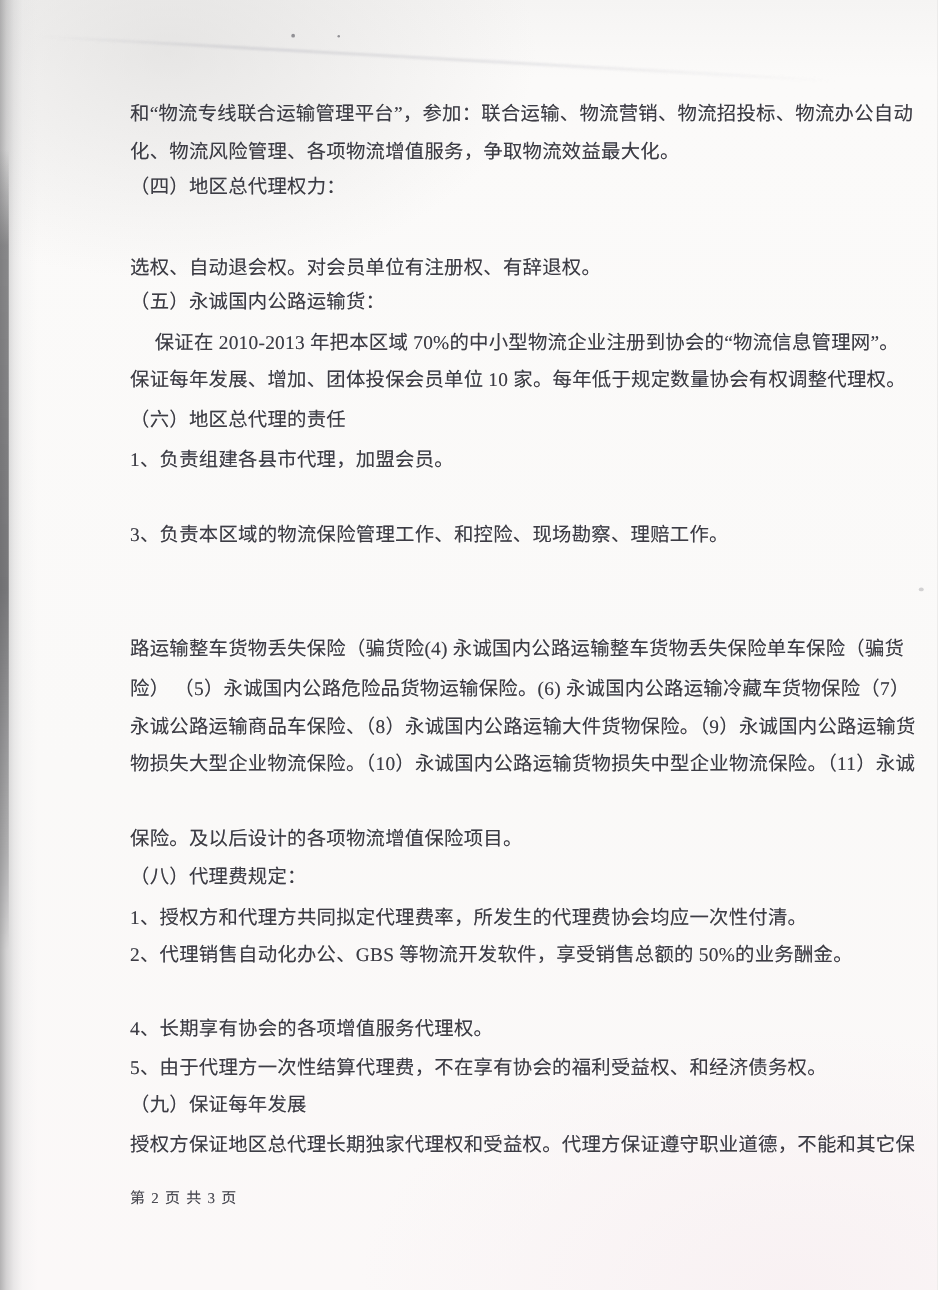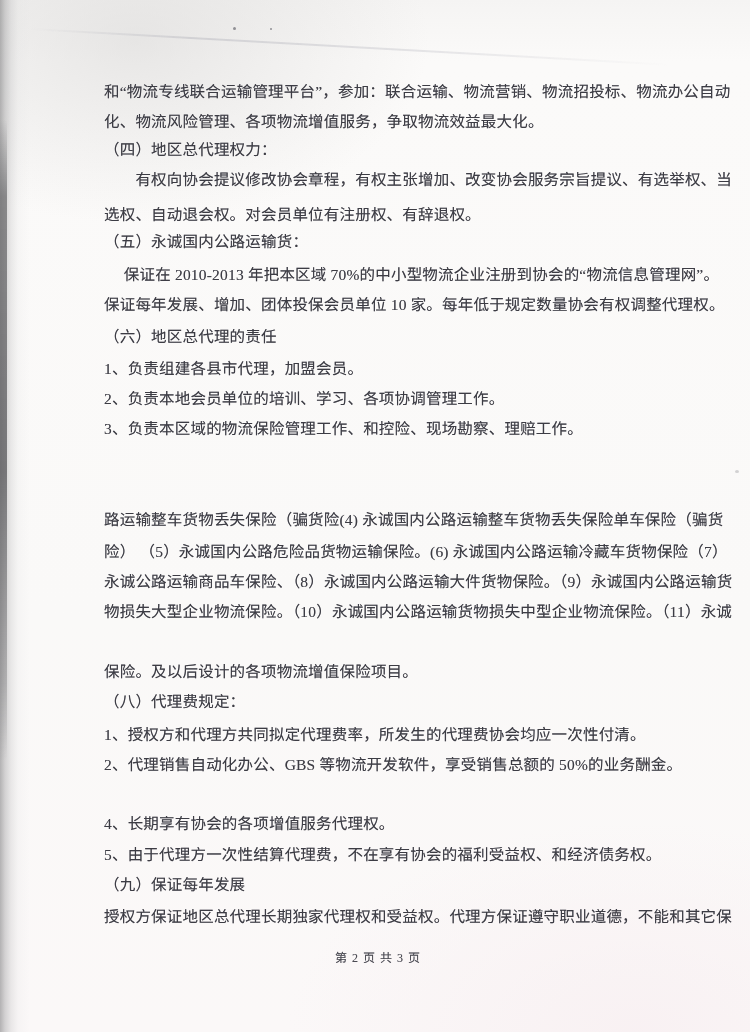--- a/index.html
+++ b/index.html
@@ -40,48 +40,46 @@
   .line{
     position:absolute;left:86px;width:640px;
     font-size:15.5px;line-height:22px;
     letter-spacing:0.2px;
     color:#3c3c44;
     white-space:pre;
     text-shadow:0 0 0.5px rgba(60,60,72,0.45);
   }
   .footer{
     position:absolute;left:86px;top:948px;width:548px;
-    text-align:center;font-size:12px;color:#4a4a52;
+    text-align:left;font-size:12px;color:#4a4a52;
     letter-spacing:1px;white-space:pre;
     text-shadow:0 0 0.5px rgba(60,60,72,0.4);
   }
 </style>
 </head>
 <body>
 
 <div class="page">
   <div class="edge-left"></div>
   <div class="edge-left-dark"></div>
   <div class="crease-top"></div>
   <div class="speck s1"></div>
   <div class="speck s2"></div>
   <div class="speck s3"></div>
 
   <div class="textblock">
     <div class="line" style="top:81px">和“物流专线联合运输管理平台”，参加：联合运输、物流营销、物流招投标、物流办公自动</div>
     <div class="line" style="top:111px">化、物流风险管理、各项物流增值服务，争取物流效益最大化。</div>
     <div class="line" style="top:139px">（四）地区总代理权力：</div>
-    <div class="line" style="top:169px">　　有权向协会提议修改协会章程，有权主张增加、改变协会服务宗旨提议、有选举权、当</div>
     <div class="line" style="top:204px">选权、自动退会权。对会员单位有注册权、有辞退权。</div>
     <div class="line" style="top:231px">（五）永诚国内公路运输货：</div>
     <div class="line" style="top:264px">　 保证在 2010-2013 年把本区域 70%的中小型物流企业注册到协会的“物流信息管理网”。</div>
     <div class="line" style="top:294px">保证每年发展、增加、团体投保会员单位 10 家。每年低于规定数量协会有权调整代理权。</div>
     <div class="line" style="top:326px">（六）地区总代理的责任</div>
     <div class="line" style="top:358px">1、负责组建各县市代理，加盟会员。</div>
-    <div class="line" style="top:388px">2、负责本地会员单位的培训、学习、各项协调管理工作。</div>
     <div class="line" style="top:418px">3、负责本区域的物流保险管理工作、和控险、现场勘察、理赔工作。</div>
     <div class="line" style="top:509px">路运输整车货物丢失保险（骗货险(4) 永诚国内公路运输整车货物丢失保险单车保险（骗货</div>
     <div class="line" style="top:541px">险） （5）永诚国内公路危险品货物运输保险。(6) 永诚国内公路运输冷藏车货物保险（7）</div>
     <div class="line" style="top:571px">永诚公路运输商品车保险、（8）永诚国内公路运输大件货物保险。（9）永诚国内公路运输货</div>
     <div class="line" style="top:601px">物损失大型企业物流保险。（10）永诚国内公路运输货物损失中型企业物流保险。（11）永诚</div>
     <div class="line" style="top:661px">保险。及以后设计的各项物流增值保险项目。</div>
     <div class="line" style="top:691px">（八）代理费规定：</div>
     <div class="line" style="top:724px">1、授权方和代理方共同拟定代理费率，所发生的代理费协会均应一次性付清。</div>
     <div class="line" style="top:754px">2、代理销售自动化办公、GBS 等物流开发软件，享受销售总额的 50%的业务酬金。</div>
     <div class="line" style="top:813px">4、长期享有协会的各项增值服务代理权。</div>

